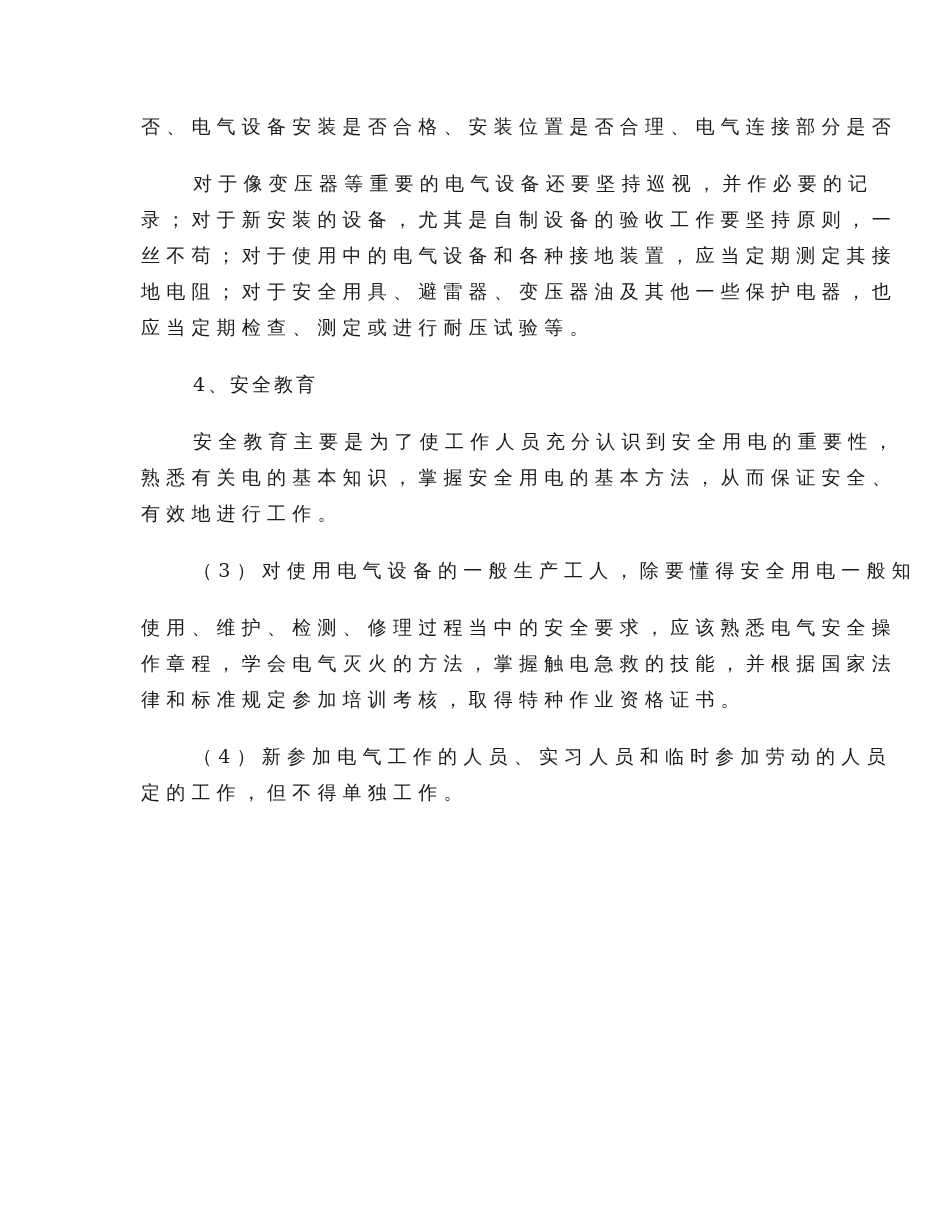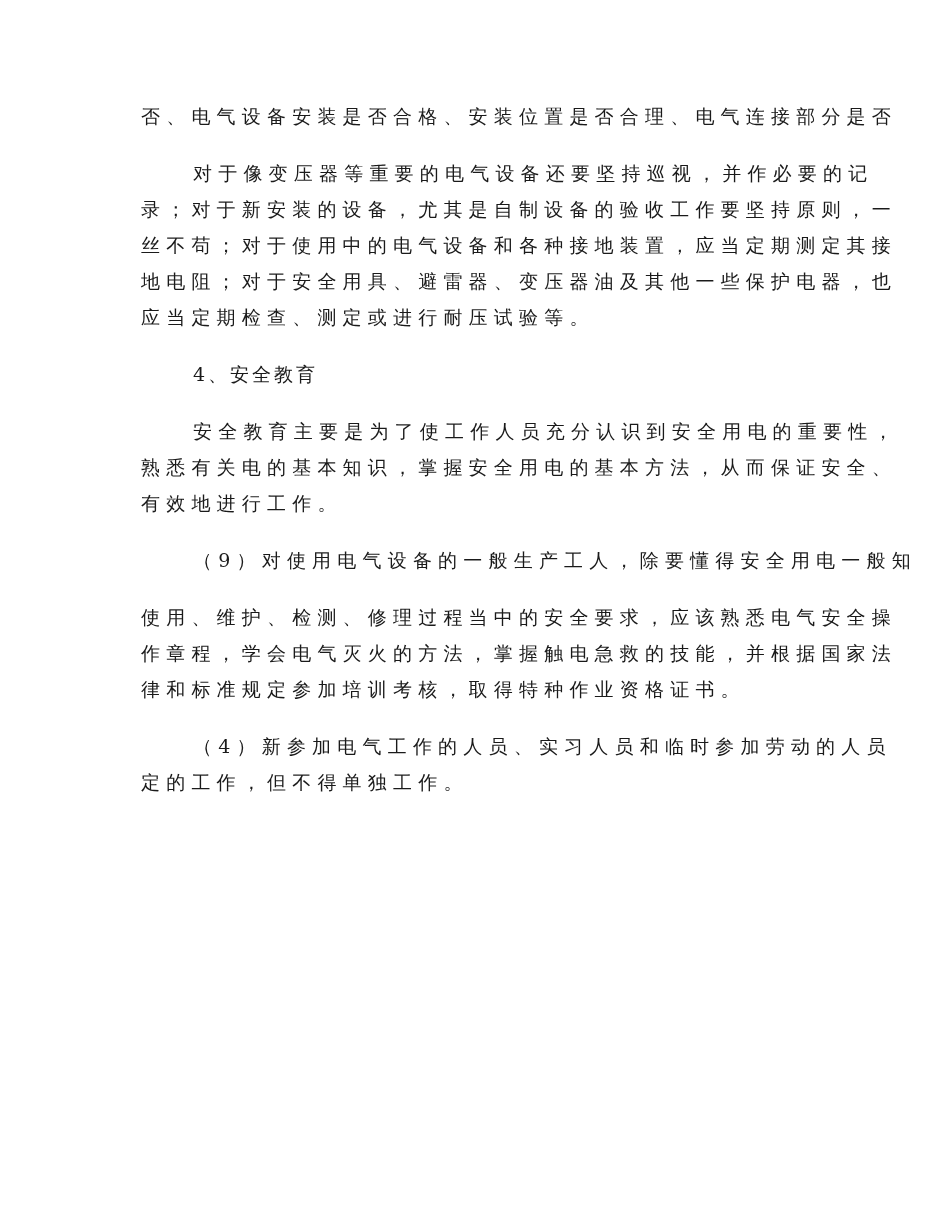--- a/index.html
+++ b/index.html
@@ -11,21 +11,21 @@
     width: 950px;
     height: 1230px;
     position: relative;
     overflow: hidden;
     font-family: "DejaVu Serif", "Liberation Serif", serif;
     color: #1a1a1a;
   }
   .page {
     position: absolute;
     left: 141px;
-    top: 98px;
+    top: 108px;
     width: 660px;
   }
   .para {
     font-size: 19px;
     line-height: 36px;
     letter-spacing: 6.2px;
     margin: 0 0 21px 0;
     text-align: justify;
     text-align-last: left;
     word-break: break-all;
@@ -62,21 +62,21 @@
   <p class="heading">4、安全教育</p>
 
   <p class="para">
     <span class="line" style="padding-left:52px">安全教育主要是为了使工作人员充分认识到安全用电的重要性，</span>
     <span class="line">熟悉有关电的基本知识，掌握安全用电的基本方法，从而保证安全、</span>
     <span class="line">有效地进行工作。</span>
   </p>
 
 
   <p class="para">
-    <span class="line" style="padding-left:52px">（9）对使用电气设备的一般生产工人，除要懂得安全用电一般知</span>
+    <span class="line" style="padding-left:52px">（3）对使用电气设备的一般生产工人，除要懂得安全用电一般知</span>
   </p>
 
   <p class="para">
     <span class="line">使用、维护、检测、修理过程当中的安全要求，应该熟悉电气安全操</span>
     <span class="line">作章程，学会电气灭火的方法，掌握触电急救的技能，并根据国家法</span>
     <span class="line">律和标准规定参加培训考核，取得特种作业资格证书。</span>
   </p>
 
   <p class="para">
     <span class="line" style="padding-left:52px">（4）新参加电气工作的人员、实习人员和临时参加劳动的人员</span>

